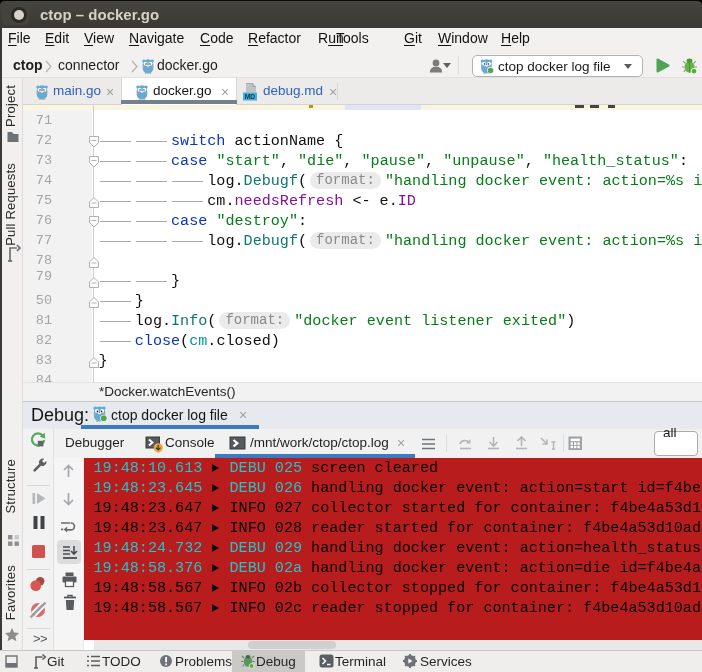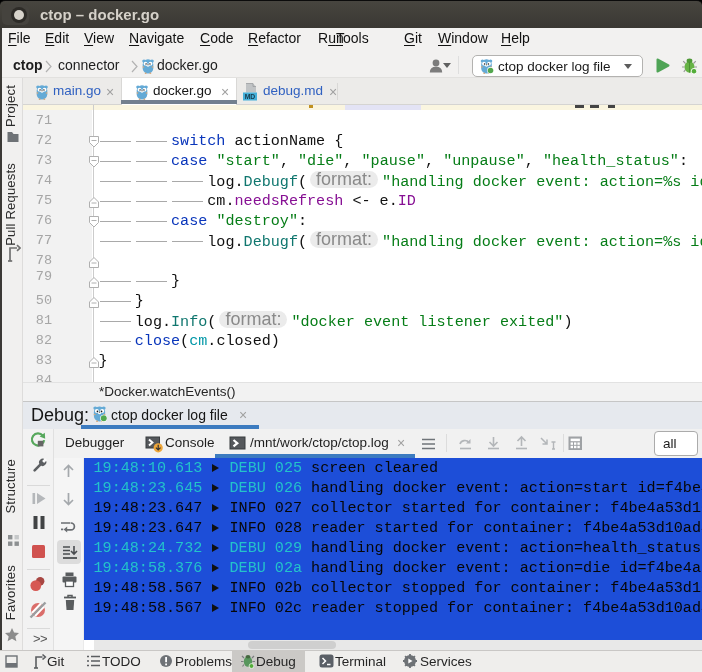--- a/index.html
+++ b/index.html
@@ -43,43 +43,43 @@
 #gutter{position:absolute;left:0;top:0;width:69px;height:277px;background:#f2f2f2}
 #gutline{position:absolute;left:70px;top:0;width:1px;height:277px;background:#ccc}
 .num{position:absolute;width:29px;text-align:right;font-family:"Liberation Mono",monospace;font-size:13.5px;color:#a6a6a6;height:20px;line-height:20px;left:0}
 .cl{position:absolute;left:75.5px;height:20px;line-height:20px;font-family:"Liberation Mono",monospace;font-size:15.11px;color:#111;white-space:pre}
 .t{display:inline-block;width:36.28px;height:20px;vertical-align:top;background-image:linear-gradient(#a9a9a9,#a9a9a9);background-size:31px 1px;background-position:1px 10px;background-repeat:no-repeat}
 .kw{color:#0a36bb}
 .str{color:#067d17}
 .fn{color:#0f766e}
 .fld{color:#871094}
 .cm2{color:#0097a7}
-.hint{display:inline-block;font-family:Liberation Sans, sans-serif;font-size:18px;color:#8a8a8a;background:#ebebeb;border-radius:9px;padding:0 6px;height:17px;line-height:17px;vertical-align:1px;margin:0 4px 0 3px}
+.hint{display:inline-block;font-family:Liberation Mono, monospace;font-size:14px;color:#8a8a8a;background:#ebebeb;border-radius:9px;padding:0 6px;height:17px;line-height:17px;vertical-align:1px;margin:0 4px 0 3px}
 .fold{position:absolute;left:65px;width:12px;height:13px}
 
 #crumb{left:23px;top:382px;width:679px;height:19px;background:#f2f2f2;border-top:1px solid #e2e2e2}
 #crumbt{left:99px;top:382px;height:19px;line-height:19px;font-size:13.5px;color:#262626}
 
 #dhead{left:23px;top:401px;width:679px;height:28px;background:#e6e9ee;border-top:1px solid #c6c6c6}
 #dlabel{left:31px;top:402px;height:26px;line-height:26px;font-size:18px;color:#151515}
 #dtabt{left:111px;top:402px;height:26px;line-height:26px;font-size:14px;color:#151515}
 #dund{left:81px;top:425px;width:178px;height:4px;background:#3c7bc0}
 
 #dtools{left:54px;top:429px;width:648px;height:29px;background:#f1f1f1}
 .dtabt{position:absolute;top:429px;height:27px;line-height:28px;font-size:13.5px;color:#1e1e1e}
 #lund{left:215px;top:454px;width:200px;height:4px;background:#3c7bc0}
 #tsepv{left:446px;top:434px;width:1px;height:18px;background:#dcdcdc}
 #allbox{left:654px;top:431px;width:44px;height:25px;background:#fff;border:1px solid #ababab;border-radius:4px}
-#alltext{left:663px;top:431px;height:38px;line-height:26px;font-size:13.5px;color:#1a1a1a}
+#alltext{left:663px;top:420px;height:38px;line-height:26px;font-size:13.5px;color:#1a1a1a}
 
 #col1{left:23px;top:429px;width:31px;height:221px;background:#f2f2f2;border-right:1px solid #e0e0e0}
 #col2{left:54px;top:458px;width:30px;height:192px;background:#f5f5f5;border-right:1px solid #eaeaea}
 .hsep1{position:absolute;left:27px;width:23px;height:1px;background:#d9d9d9}
 
-#console{left:84px;top:458px;width:618px;height:182px;background:#1d4ed8;overflow:hidden}
+#console{left:84px;top:458px;width:618px;height:182px;background:#b91c1c;overflow:hidden}
 .ln{height:20px;line-height:20px;font-family:"Liberation Mono",monospace;font-size:15.11px;color:#070707;white-space:pre;padding-left:9.5px}
 .cy{color:#23c3cb}
 .tr{display:inline-block;width:9.07px;height:20px;position:relative;vertical-align:top}
 .tr::after{content:"";position:absolute;left:1px;top:6px;border-left:7px solid #101010;border-top:4px solid transparent;border-bottom:4px solid transparent}
 
 #hsb{left:94px;top:640px;width:608px;height:10px;background:#e8e8e8}
 #hsbt{left:248px;top:641px;width:88px;height:8px;background:#cfcfcf;border-radius:4px}
 
 #bbar{left:0;top:650px;width:702px;height:22px;background:#efeeec;border-top:1px solid #c9c7c5}
 .bt{position:absolute;top:650px;height:22px;line-height:23px;font-size:13.5px;color:#262626}

